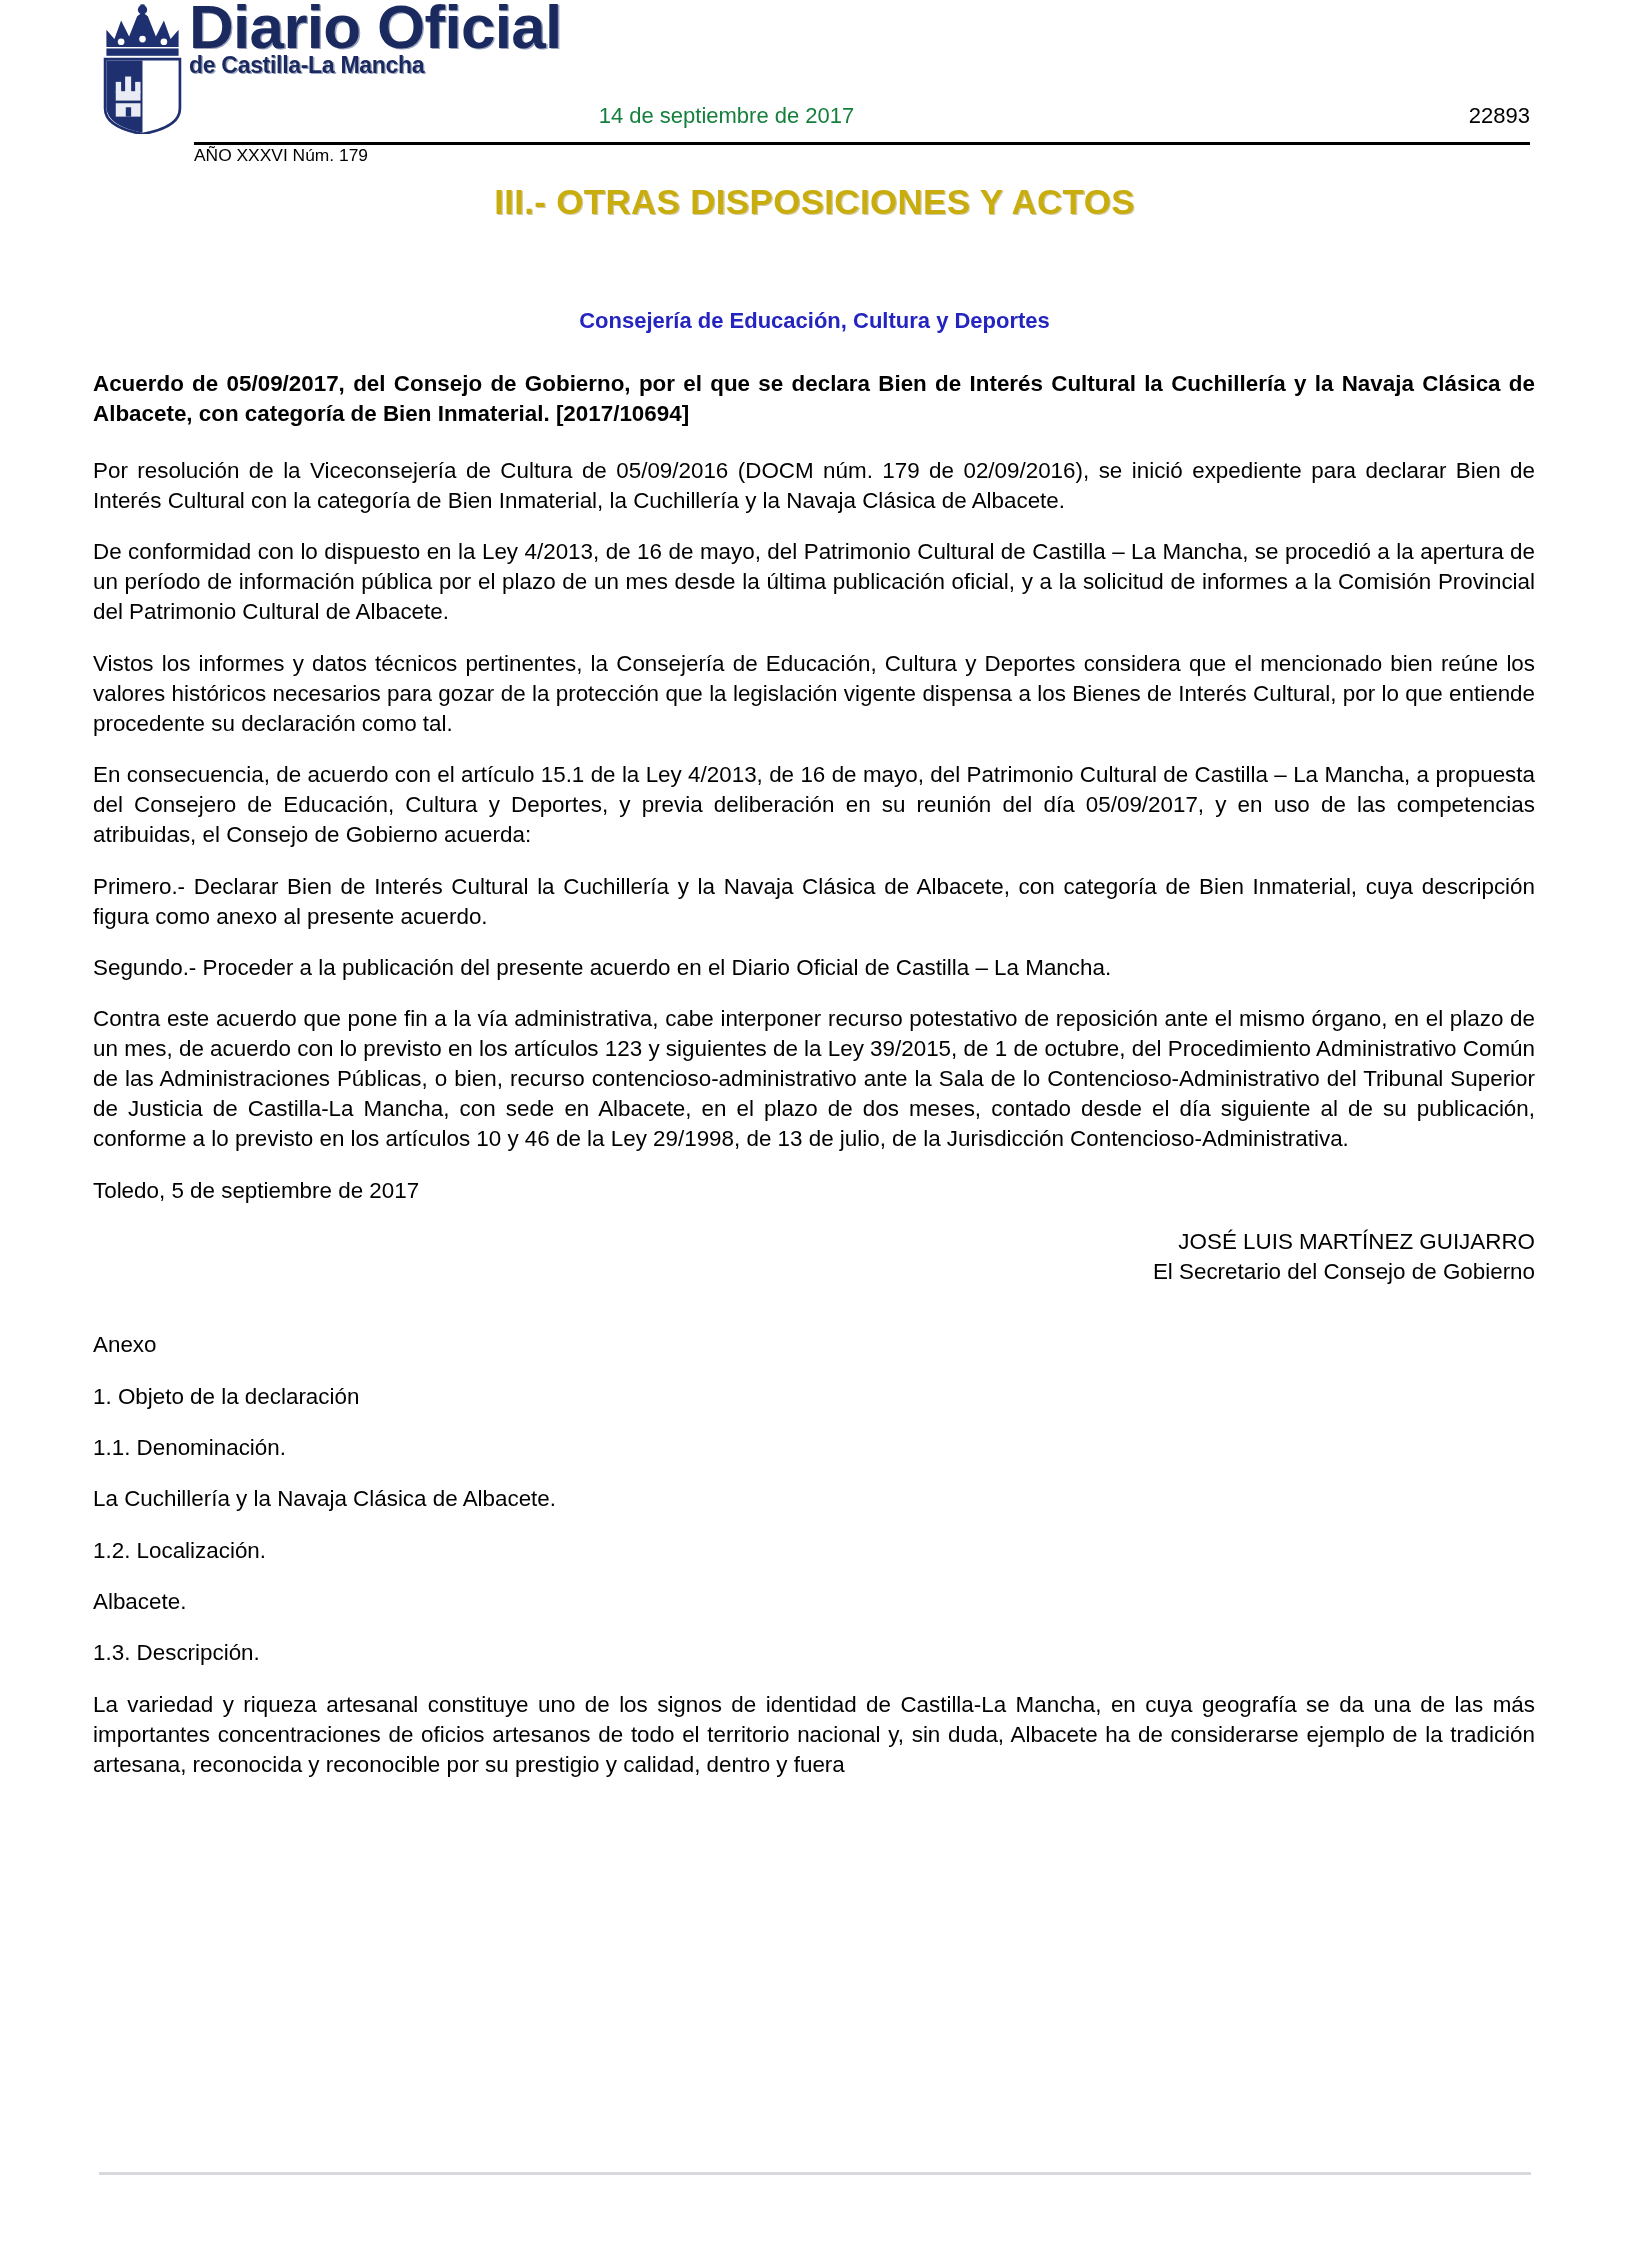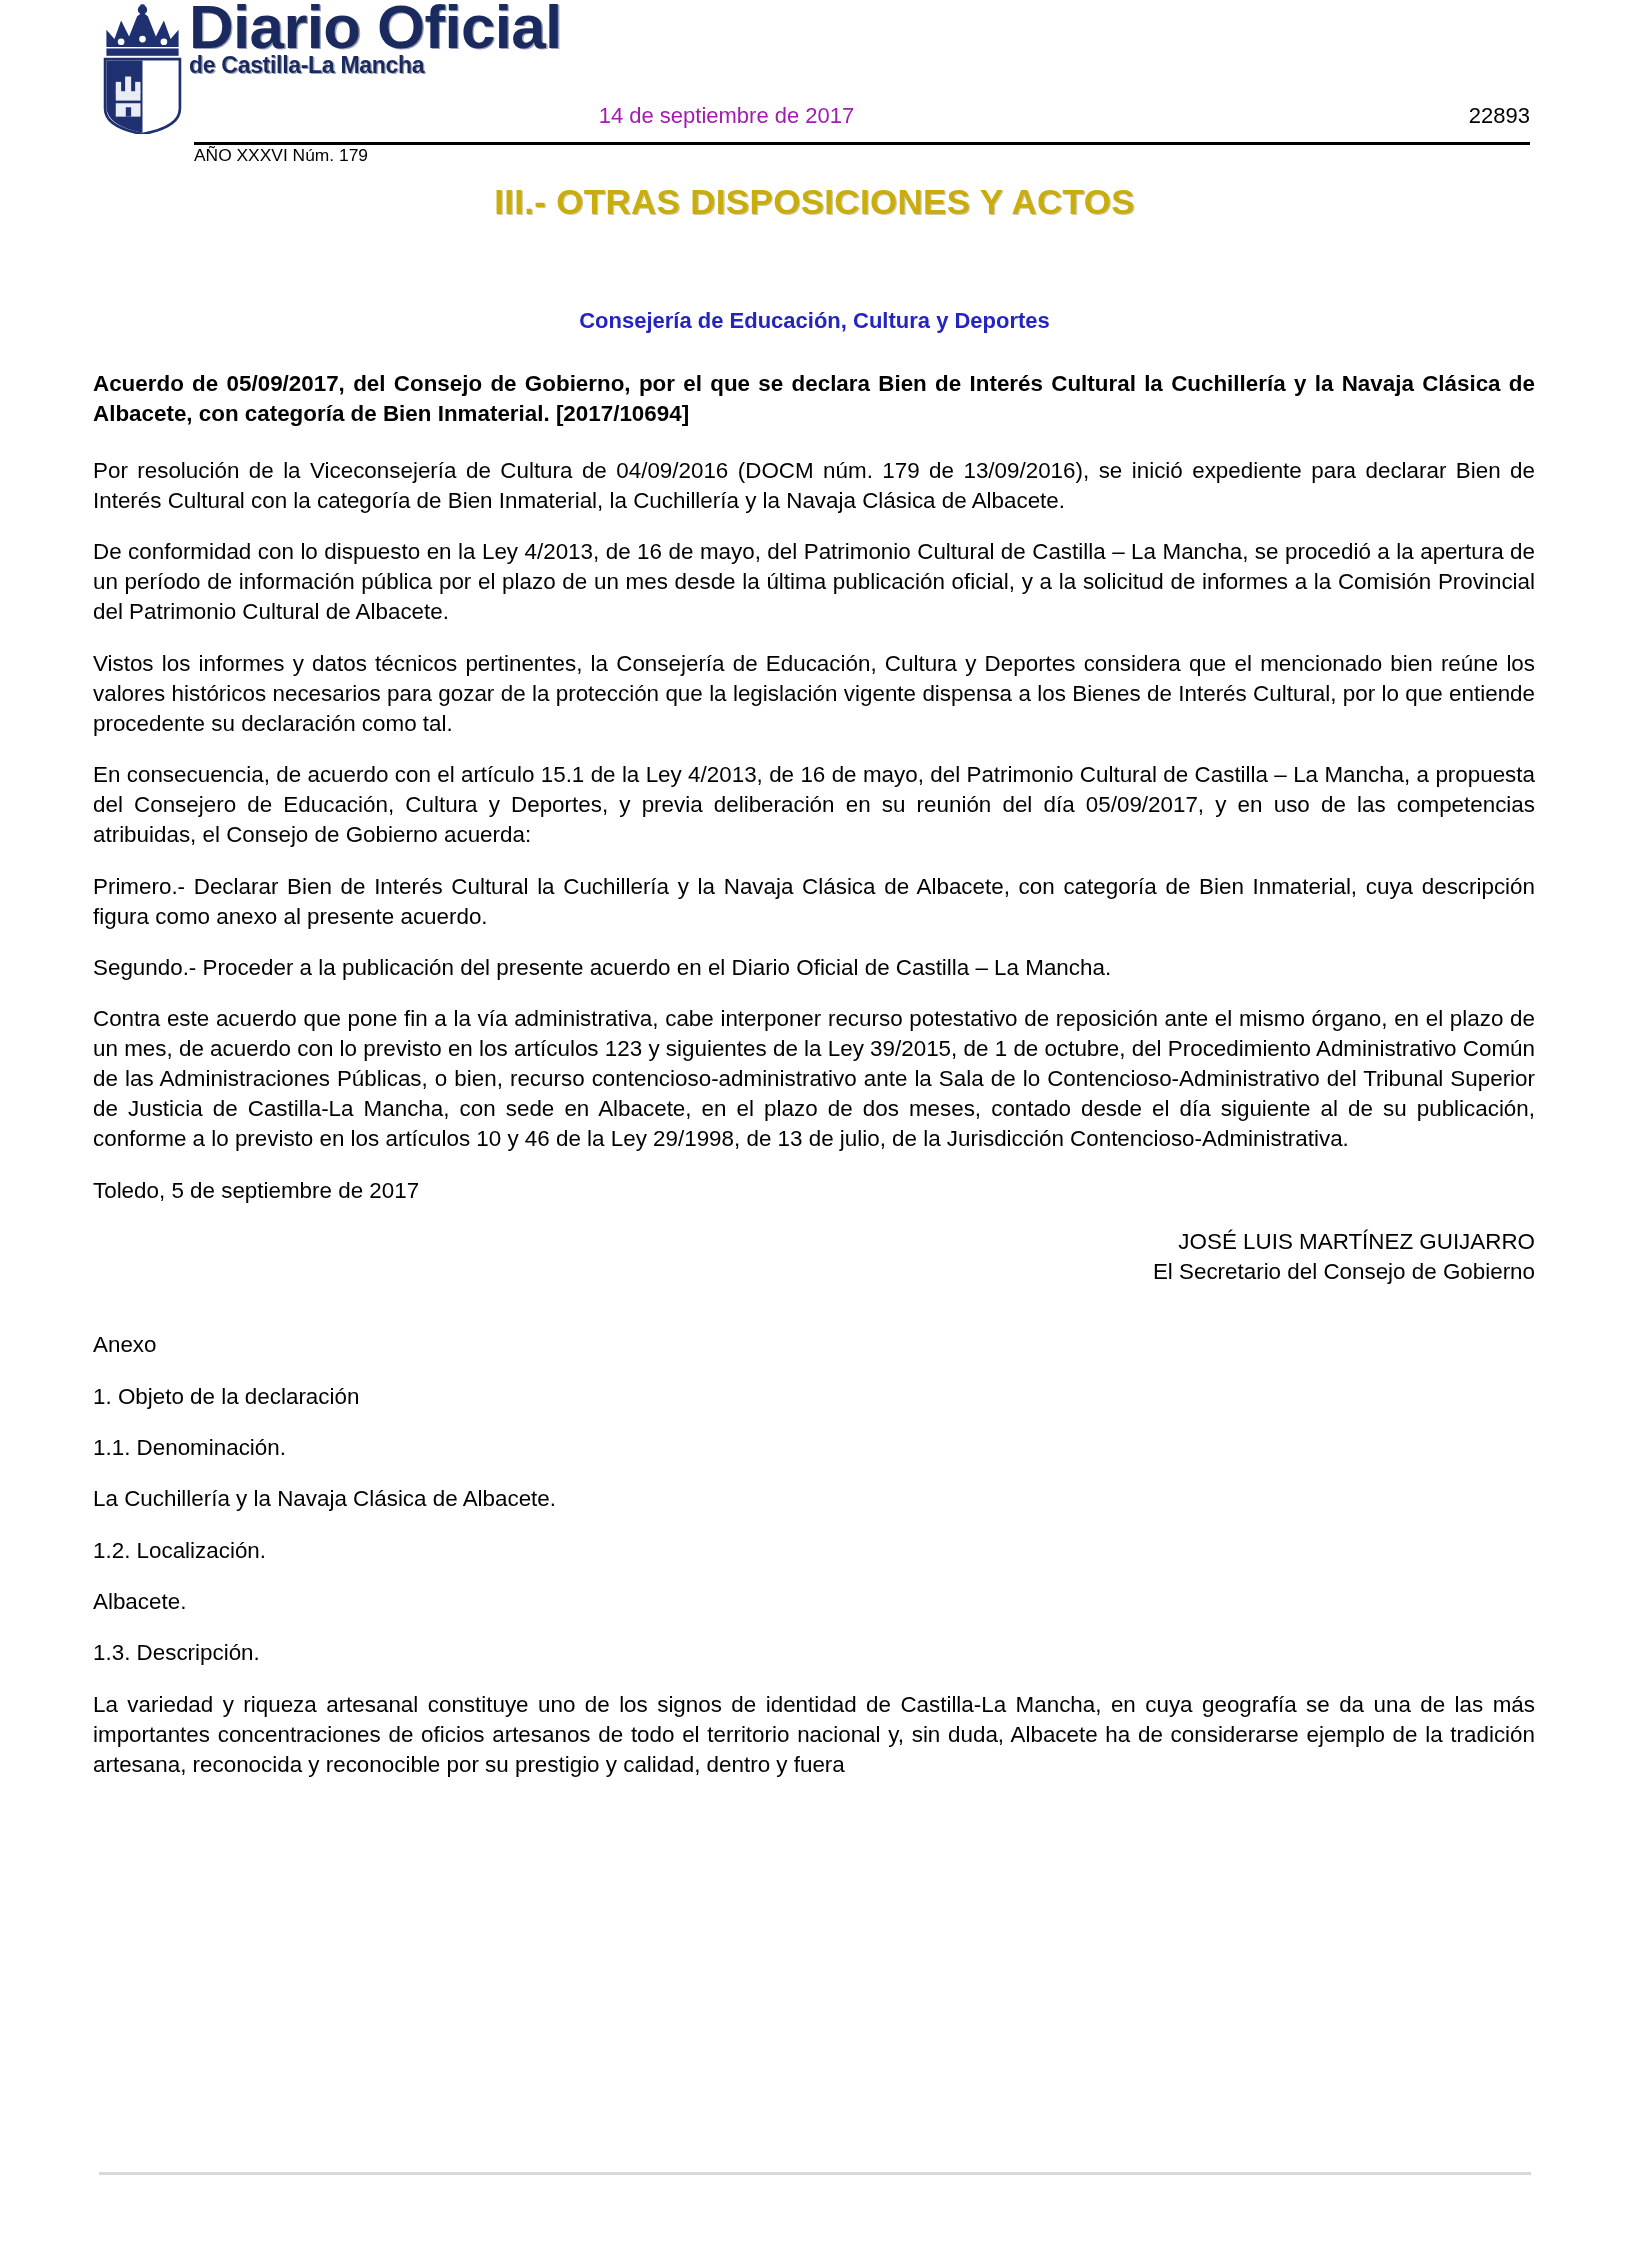--- a/index.html
+++ b/index.html
@@ -76,21 +76,21 @@
     margin-top: 43px;
   }
   .hdr-date {
     position: absolute;
     left: 0;
     top: 102px;
     width: 1453px;
     text-align: center;
     font-size: 22px;
     line-height: 27px;
-    color: #a21caf;
+    color: #15803d;
   }
   .hdr-page {
     position: absolute;
     right: 99px;
     top: 102px;
     font-size: 22px;
     line-height: 27px;
     color: #000;
   }
   .hdr-rule {
@@ -219,21 +219,21 @@
     <div class="hdr-rule"></div>
   </div>
 
   <div class="doc-title">III.- OTRAS DISPOSICIONES Y ACTOS</div>
   <div class="dept-title">Consejería de Educación, Cultura y Deportes</div>
 
   <div class="content">
 
     <p class="para bold">Acuerdo de 05/09/2017, del Consejo de Gobierno, por el que se declara Bien de Interés Cultural la Cuchillería y la Navaja Clásica de Albacete, con categoría de Bien Inmaterial. [2017/10694]</p>
 
-    <p class="para">Por resolución de la Viceconsejería de Cultura de 04/09/2016 (DOCM núm. 179 de 13/09/2016), se inició expediente para declarar Bien de Interés Cultural con la categoría de Bien Inmaterial, la Cuchillería y la Navaja Clásica de Albacete.</p>
+    <p class="para">Por resolución de la Viceconsejería de Cultura de 05/09/2016 (DOCM núm. 179 de 02/09/2016), se inició expediente para declarar Bien de Interés Cultural con la categoría de Bien Inmaterial, la Cuchillería y la Navaja Clásica de Albacete.</p>
     <p class="para">De conformidad con lo dispuesto en la Ley 4/2013, de 16 de mayo, del Patrimonio Cultural de Castilla – La Mancha, se procedió a la apertura de un período de información pública por el plazo de un mes desde la última publicación oficial, y a la solicitud de informes a la Comisión Provincial del Patrimonio Cultural de Albacete.</p>
     <p class="para">Vistos los informes y datos técnicos pertinentes, la Consejería de Educación, Cultura y Deportes considera que el mencionado bien reúne los valores históricos necesarios para gozar de la protección que la legislación vigente dispensa a los Bienes de Interés Cultural, por lo que entiende procedente su declaración como tal.</p>
     <p class="para">En consecuencia, de acuerdo con el artículo 15.1 de la Ley 4/2013, de 16 de mayo, del Patrimonio Cultural de Castilla – La Mancha, a propuesta del Consejero de Educación, Cultura y Deportes, y previa deliberación en su reunión del día 05/09/2017, y en uso de las competencias atribuidas, el Consejo de Gobierno acuerda:</p>
     <p class="para">Primero.- Declarar Bien de Interés Cultural la Cuchillería y la Navaja Clásica de Albacete, con categoría de Bien Inmaterial, cuya descripción figura como anexo al presente acuerdo.</p>
     <p class="para">Segundo.- Proceder a la publicación del presente acuerdo en el Diario Oficial de Castilla – La Mancha.</p>
     <p class="para">Contra este acuerdo que pone fin a la vía administrativa, cabe interponer recurso potestativo de reposición ante el mismo órgano, en el plazo de un mes, de acuerdo con lo previsto en los artículos 123 y siguientes de la Ley 39/2015, de 1 de octubre, del Procedimiento Administrativo Común de las Administraciones Públicas, o bien, recurso contencioso-administrativo ante la Sala de lo Contencioso-Administrativo del Tribunal Superior de Justicia de Castilla-La Mancha, con sede en Albacete, en el plazo de dos meses, contado desde el día siguiente al de su publicación, conforme a lo previsto en los artículos 10 y 46 de la Ley 29/1998, de 13 de julio, de la Jurisdicción Contencioso-Administrativa.</p>
 
     <p class="para last-left">Toledo, 5 de septiembre de 2017</p>
 
     <div class="sig-block">

